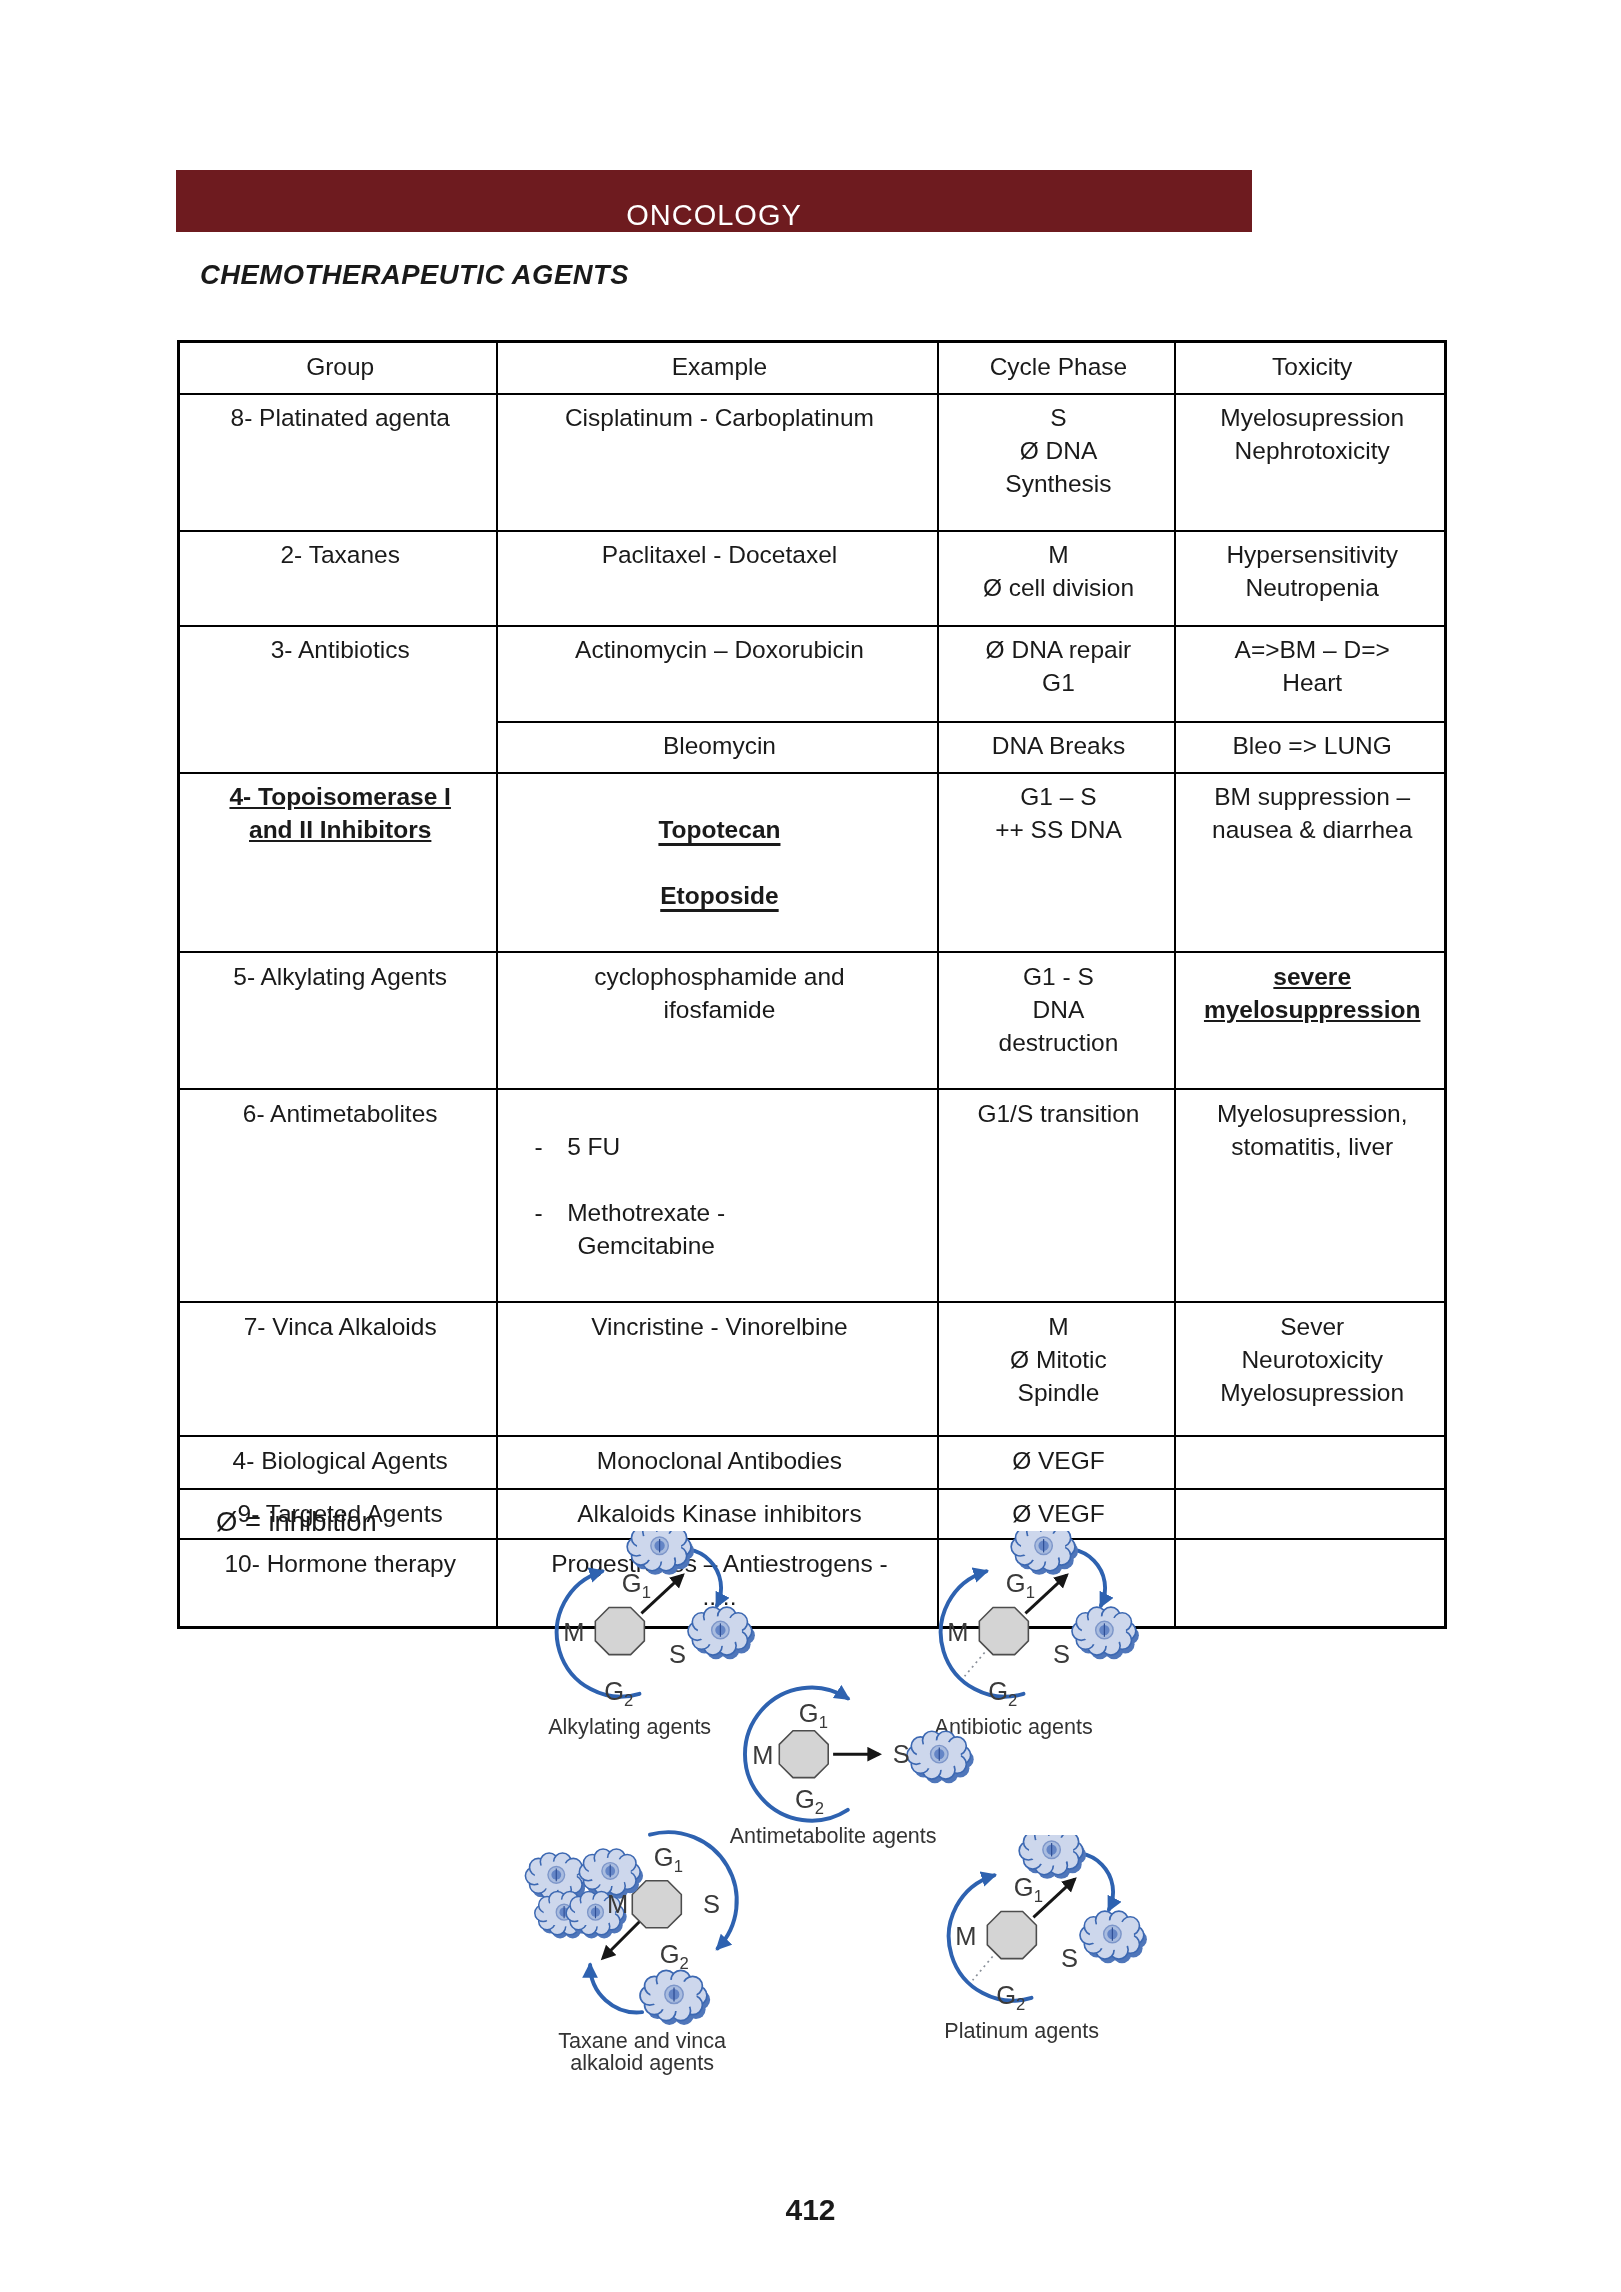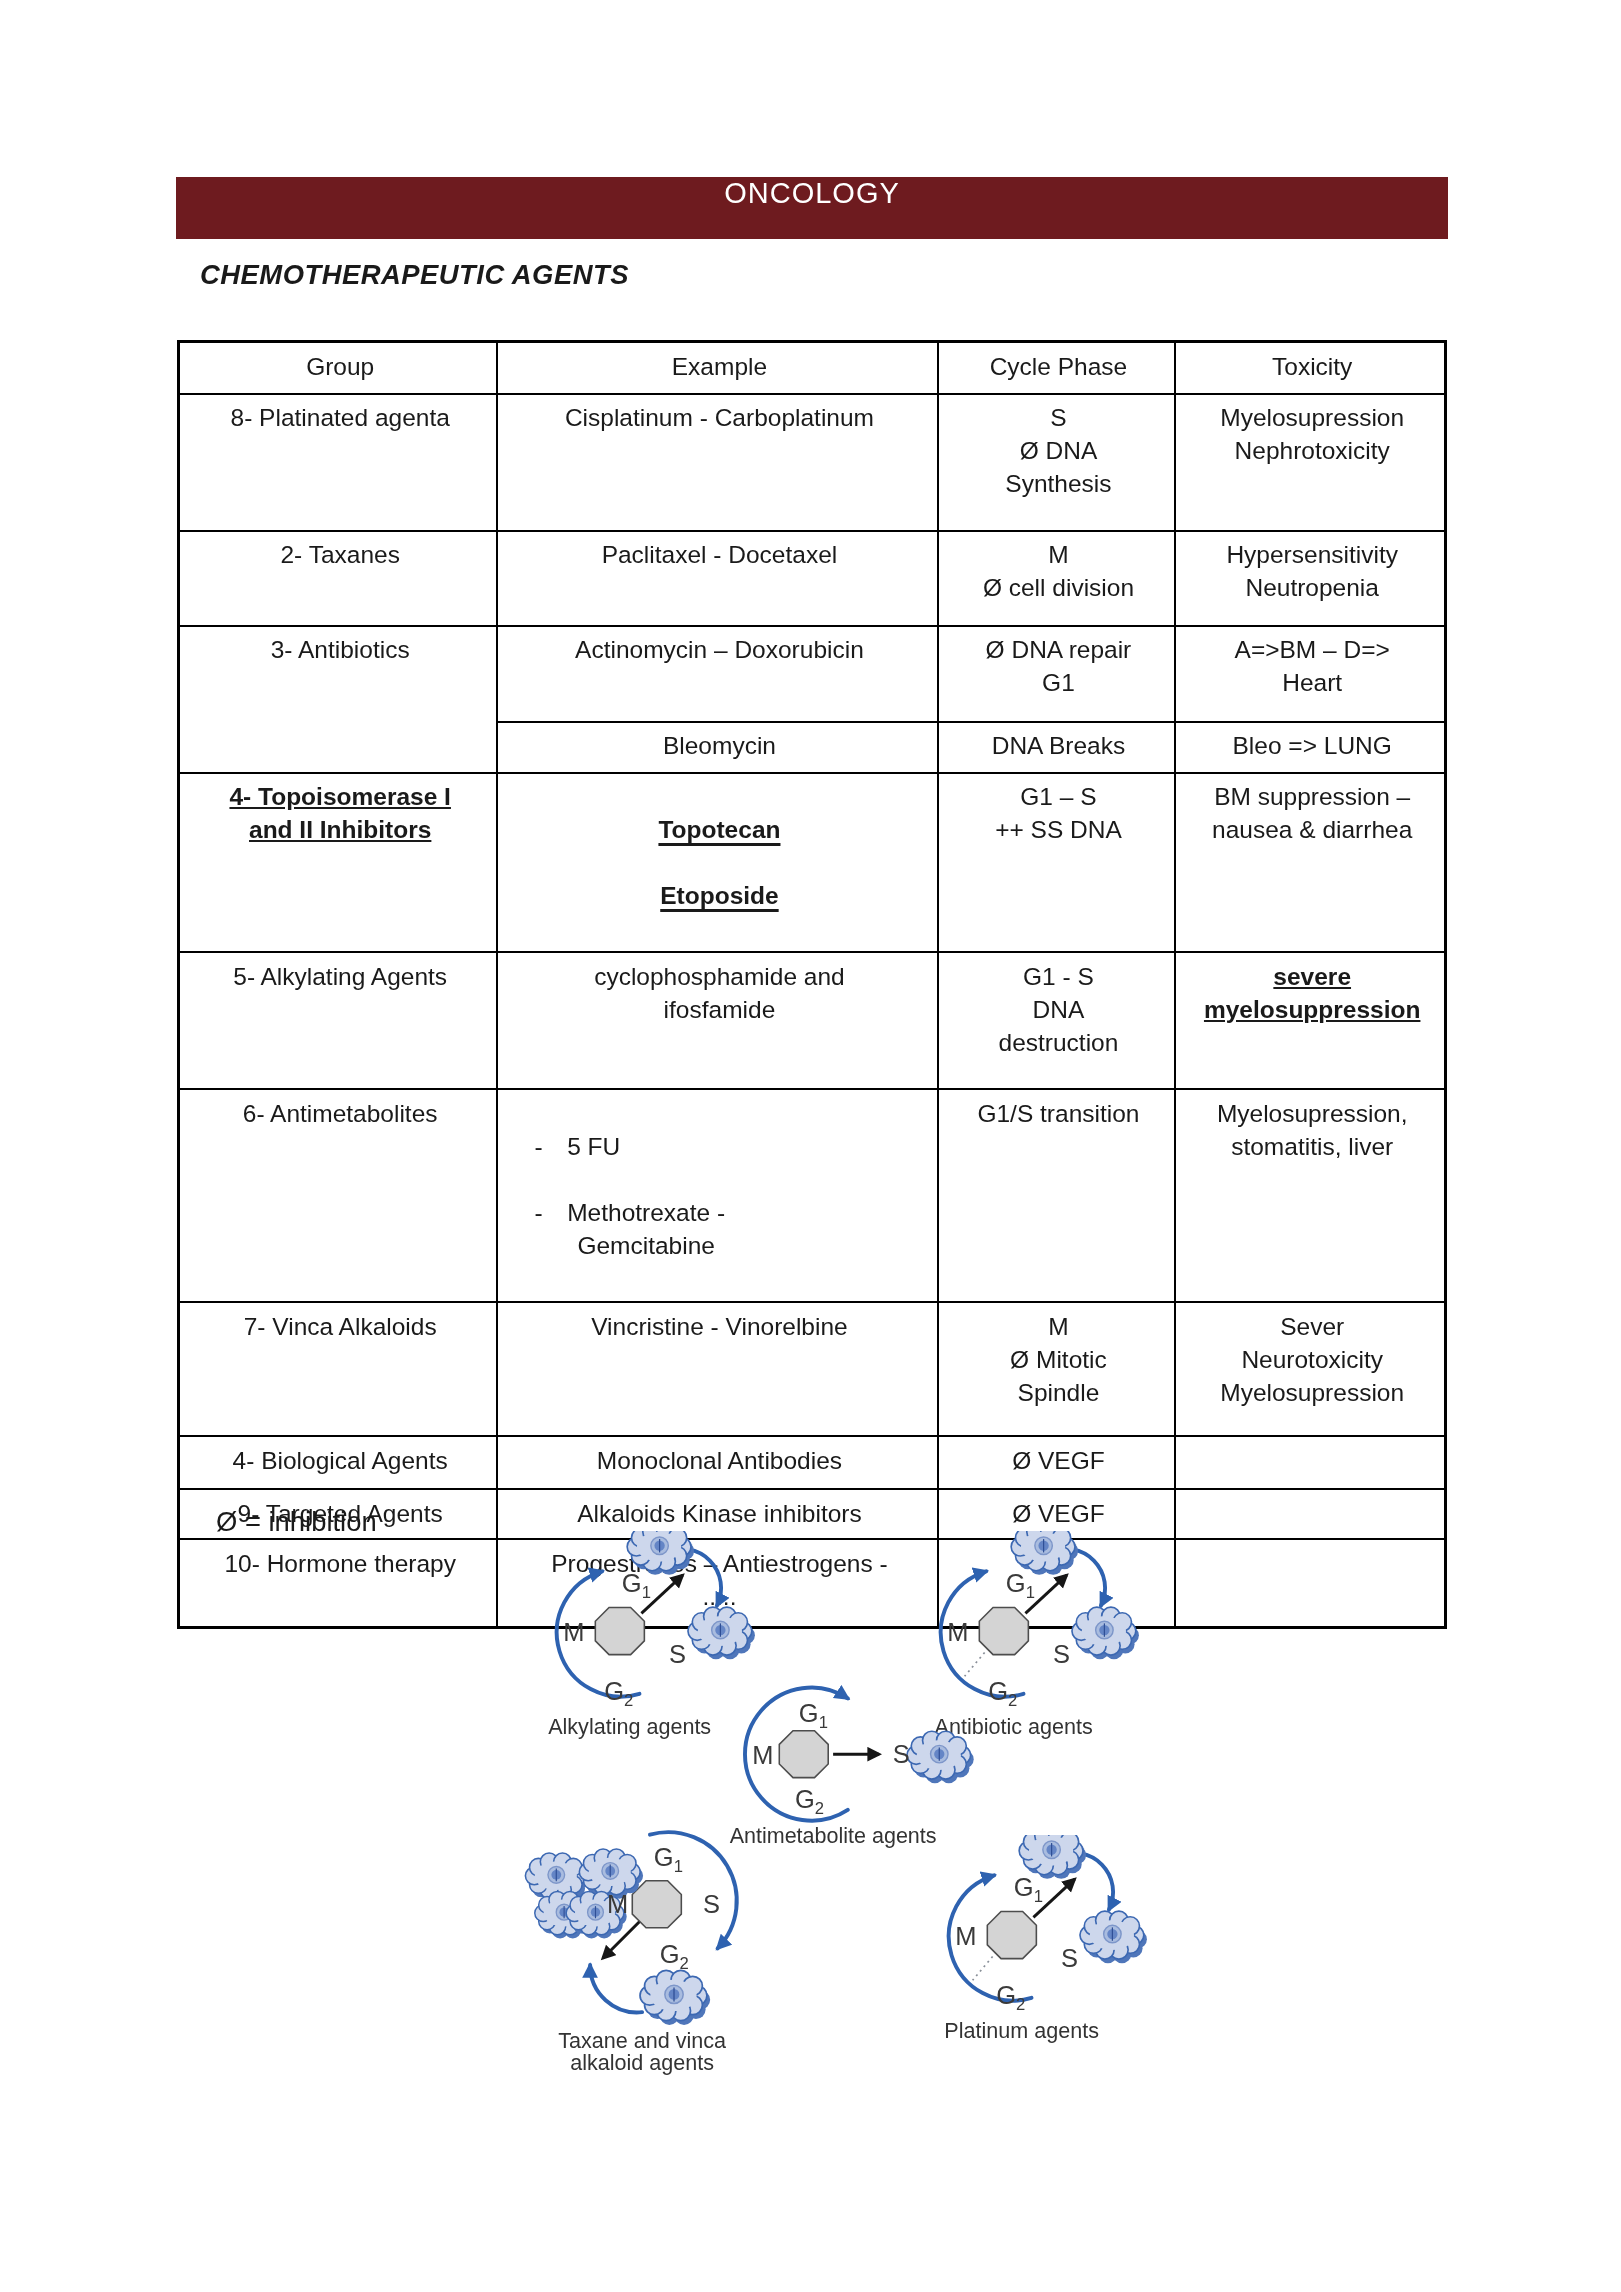--- a/index.html
+++ b/index.html
@@ -1,19 +1,19 @@
 <!DOCTYPE html>
 <html><head>
 <meta charset="utf-8">
 <style>
   html,body{margin:0;padding:0;background:#fff;}
   .page{position:relative;width:1621px;height:2293px;background:#fff;
         font-family:"Liberation Sans",sans-serif;color:#1a1a1a;overflow:hidden;}
-  .header-bar{position:absolute;left:176px;top:177px;width:1272px;height:62px;
-        display:flex;align-items:flex-start;justify-content:center;}
+  .header-bar{position:absolute;left:176px;top:170px;width:1076px;height:62px;
+        display:flex;align-items:flex-end;justify-content:center;}
   .header-bar .t{color:#ffffff;font-size:29px;letter-spacing:1px;}
   .section-title{position:absolute;left:200px;top:259px;font-size:27.4px;
         font-weight:700;font-style:italic;letter-spacing:0.5px;}
   table.drug{position:absolute;left:177px;top:340px;width:1266px;
         border-collapse:collapse;table-layout:fixed;border:3.9px solid #000;
         font-size:24.5px;line-height:33px;}
   .drug th,.drug td{border:2.9px solid #000;vertical-align:top;text-align:center;
         padding:6.9px 7.8px 5.9px 12.7px;font-weight:400;white-space:pre-line;overflow:hidden;}
   .drug .b{font-weight:700;text-decoration:underline;}
   .ubold{font-weight:700;text-decoration:underline;
@@ -265,15 +265,16 @@
     <polygon class="oct" points="137,92 123,78 101,78 87,92 87,112 101,126 123,126 137,112"></polygon>
     <use href="#cloud" xlink:href="#cloud" transform="translate(152,16) scale(1.05)"></use>
     <use href="#cloud" xlink:href="#cloud" transform="translate(214,102) scale(1.05)"></use>
     <text class="phase" x="114" y="62"><tspan>G</tspan><tspan class="sub" dy="6">1</tspan></text>
     <text class="phase" x="76" y="112" text-anchor="end">M</text>
     <text class="phase" x="96" y="172"><tspan>G</tspan><tspan class="sub" dy="6">2</tspan></text>
     <text class="phase" x="162" y="135">S</text>
     <text class="cap" x="122" y="207" text-anchor="middle">Platinum agents</text>
   </svg>
 
+  <div class="pagenum">412</div>
 
 </div>
 
 
 </body></html>

